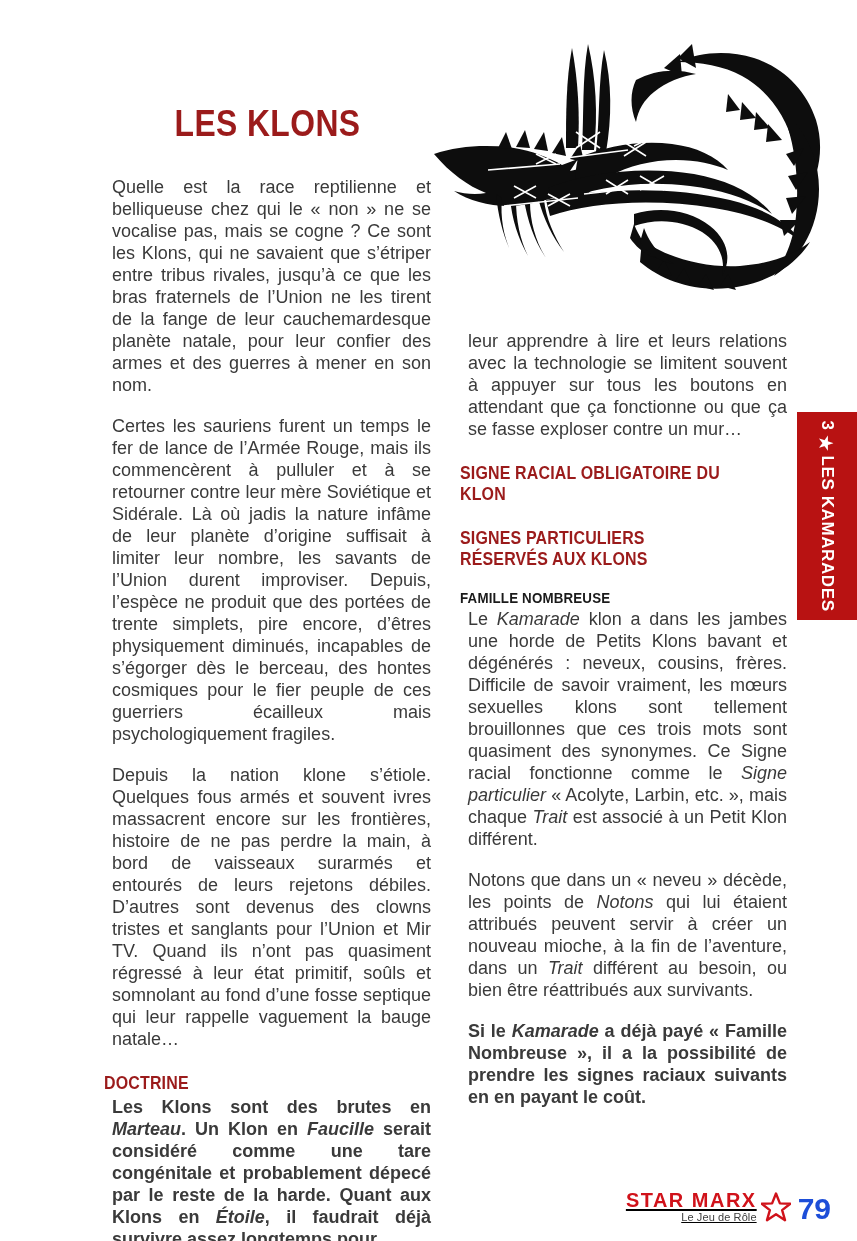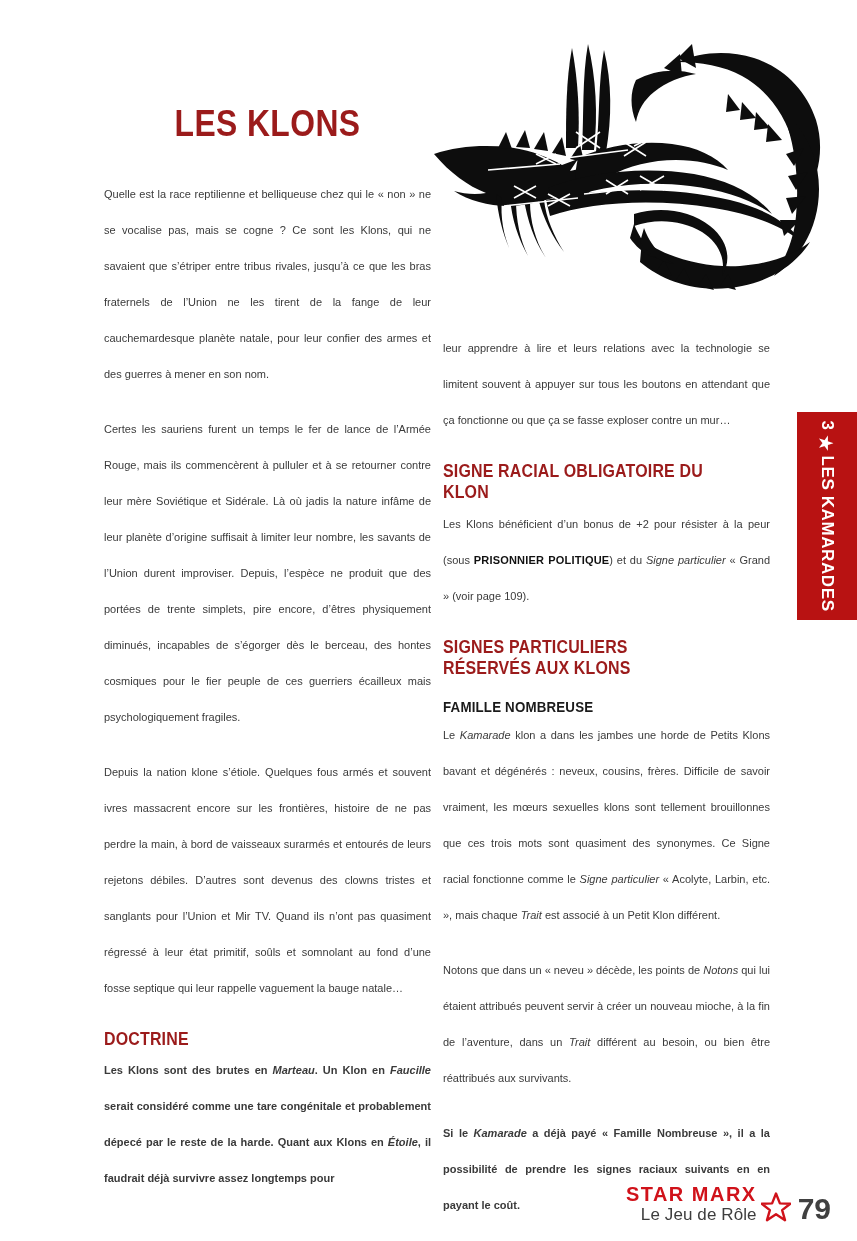--- a/index.html
+++ b/index.html
@@ -33,21 +33,21 @@
   .col {
     position: absolute;
     box-sizing: border-box;
   }
   .col-left {
     left: 104px;
     top: 105px;
     width: 327px;
   }
   .col-right {
-    left: 443px;
+    left: 460px;
     top: 330px;
     width: 327px;
   }
 
   
   h1.title {
     font-family: "Liberation Sans Narrow", "Liberation Sans", sans-serif;
     font-size: 37px;
     font-weight: bold;
     color: #9B1B1B;
@@ -85,25 +85,25 @@
     letter-spacing: 0.2px;
     margin: 20px 0 2px 0;
     padding: 0;
     line-height: 1.1;
     transform: scaleX(0.86);
     transform-origin: left center;
   }
 
   
   p.body {
-    font-size: 11px;
-    line-height: 36px;
+    font-size: 18px;
+    line-height: 22px;
     color: #3a3a3a;
     text-align: justify;
-    margin: 0 0 19px 0;
+    margin: 0 0 19px 8px;
     padding: 0;
     -webkit-hyphens: none;
     hyphens: none;
   }
   p.body:last-child { margin-bottom: 0; font-weight: bold; }
   p.body.after-head { margin-top: 0; }
 
   em { font-style: italic; }
   .smallcaps-bold {
     font-family: "Liberation Sans Narrow", "Liberation Sans", sans-serif;
@@ -155,50 +155,51 @@
     bottom: 18px;
     display: flex;
     align-items: flex-end;
     gap: 6px;
   }
   .brand {
     display: flex;
     flex-direction: column;
     align-items: flex-end;
     line-height: 1;
+    text-decoration: underline;
   }
   .brand-main {
     font-family: "Liberation Sans Narrow", "Liberation Sans", sans-serif;
     font-size: 21px;
     font-weight: bold;
     color: #D0121A;
     letter-spacing: 1.6px;
     text-transform: uppercase;
     transform: scaleX(0.95);
     transform-origin: right bottom;
   }
   .brand-sub {
     font-family: "Liberation Sans", sans-serif;
-    font-size: 17px;
+    font-size: 11px;
     color: #3d3d3d;
     letter-spacing: 0.1px;
     margin-top: 2px;
   }
   .footer-star {
     position: relative;
     width: 30px;
     height: 30px;
     margin: 0 1px 1px -2px;
   }
   .footer-star svg { display:block; width:100%; height:100%; }
   .page-number {
     font-family: "Liberation Sans", sans-serif;
     font-size: 30px;
     font-weight: bold;
-    color: #404040;
+    color: #1d4ed8;
     line-height: 0.95;
   }
 </style>
 </head>
 <body>
 
 <div class="page">
 
   <div class="illustration">
     <svg viewBox="0 0 400 290" xmlns="http://www.w3.org/2000/svg" aria-hidden="true">
@@ -291,21 +292,20 @@
 
     <h2 class="section-head">DOCTRINE</h2>
     <p class="body after-head"><span>Les Klons sont des brutes en </span><em>Marteau</em><span>. Un Klon en </span><em>Faucille</em><span> serait considéré comme une tare congénitale et probablement dépecé par le reste de la harde. Quant aux Klons en </span><em>Étoile</em><span>, il faudrait déjà survivre assez longtemps pour</span></p>
   </div>
 
   <div class="col col-right">
 
     <p class="body">leur apprendre à lire et leurs relations avec la technologie se limitent souvent à appuyer sur tous les boutons en attendant que ça fonctionne ou que ça se fasse exploser contre un mur…</p>
 
     <h2 class="section-head">SIGNE RACIAL OBLIGATOIRE DU KLON</h2>
-    <p class="body after-head"><span>Les Klons bénéficient d’un bonus de +2 pour résister à la peur (sous </span><span class="smallcaps-bold">PRISONNIER POLITIQUE</span><span>) et du </span><em>Signe particulier</em><span> « Grand » (voir page 109).</span></p>
 
     <h2 class="section-head">SIGNES PARTICULIERS
 RÉSERVÉS AUX KLONS</h2>
 
     <h3 class="sub-head">FAMILLE NOMBREUSE</h3>
     <p class="body after-head"><span>Le </span><em>Kamarade</em><span> klon a dans les jambes une horde de Petits Klons bavant et dégénérés : neveux, cousins, frères. Difficile de savoir vraiment, les mœurs sexuelles klons sont tellement brouillonnes que ces trois mots sont quasiment des synonymes. Ce Signe racial fonctionne comme le </span><em>Signe particulier</em><span> « Acolyte, Larbin, etc. », mais chaque </span><em>Trait</em><span> est associé à un Petit Klon différent.</span></p>
     <p class="body"><span>Notons que dans un « neveu » décède, les points de </span><em>Notons</em><span> qui lui étaient attribués peuvent servir à créer un nouveau mioche, à la fin de l’aventure, dans un </span><em>Trait</em><span> différent au besoin, ou bien être réattribués aux survivants.</span></p>
     <p class="body"><span>Si le </span><em>Kamarade</em><span> a déjà payé « Famille Nombreuse », il a la possibilité de prendre les signes raciaux suivants en en payant le coût.</span></p>
   </div>
 

